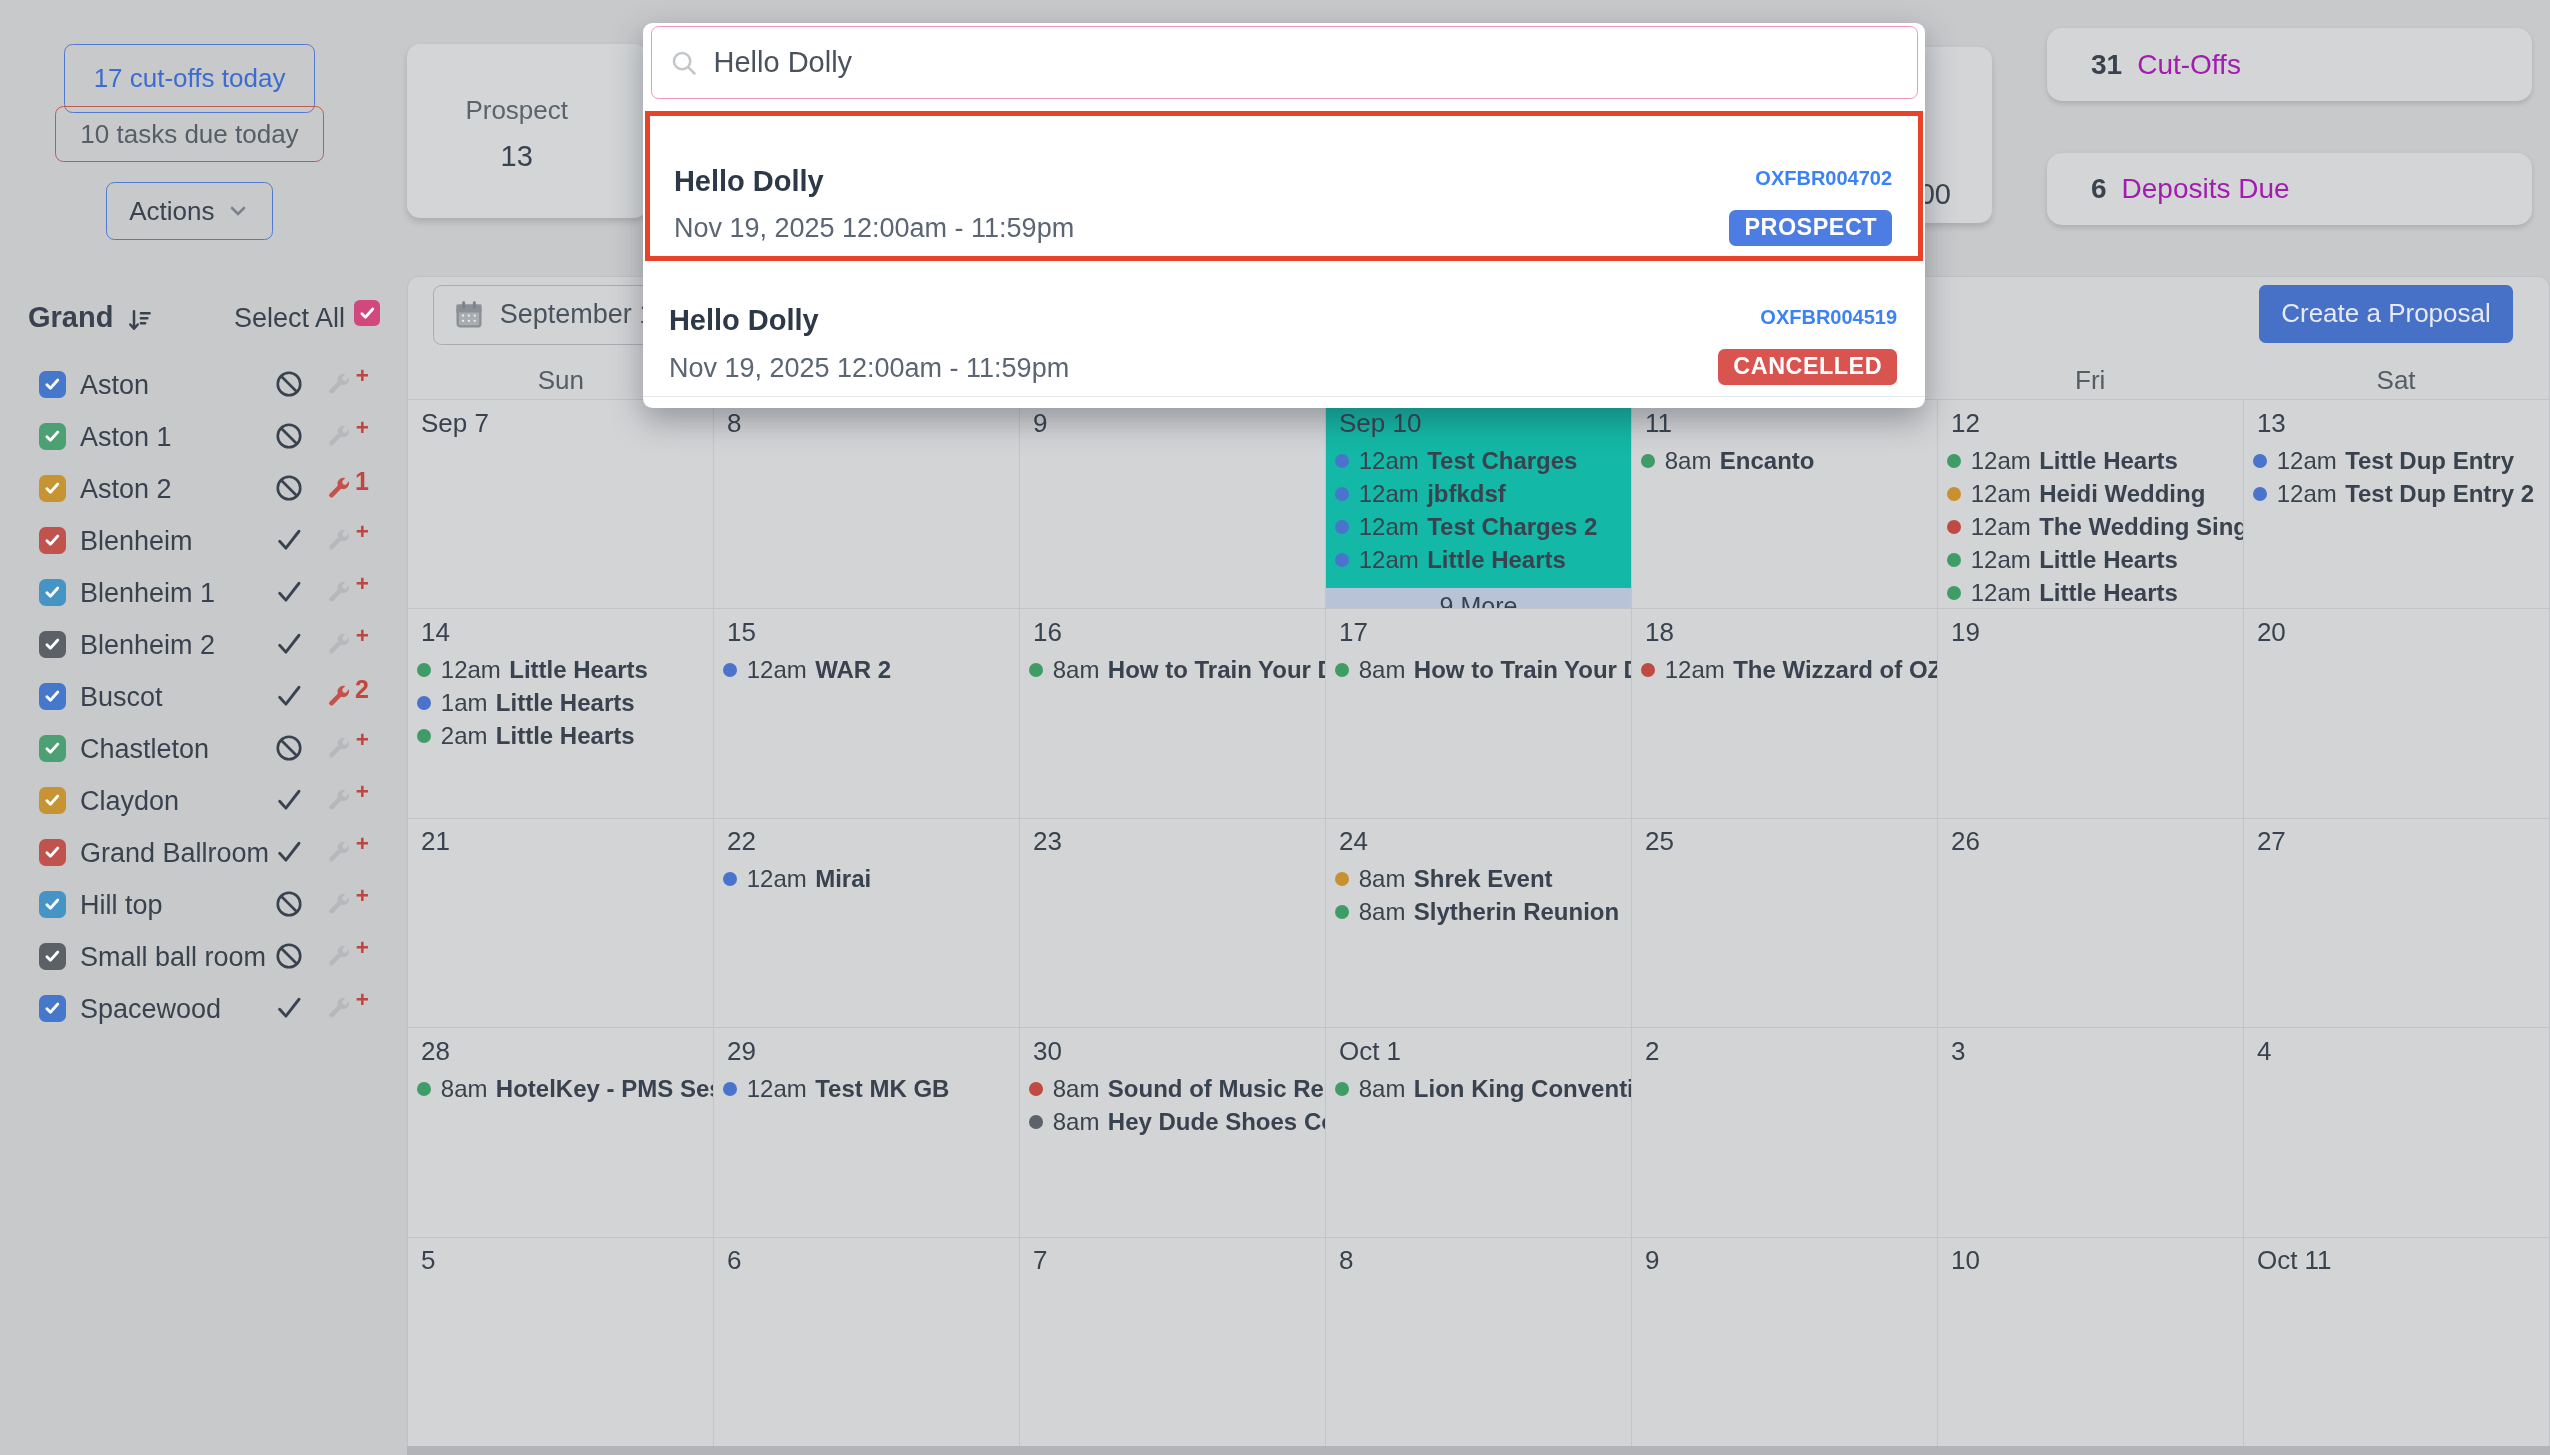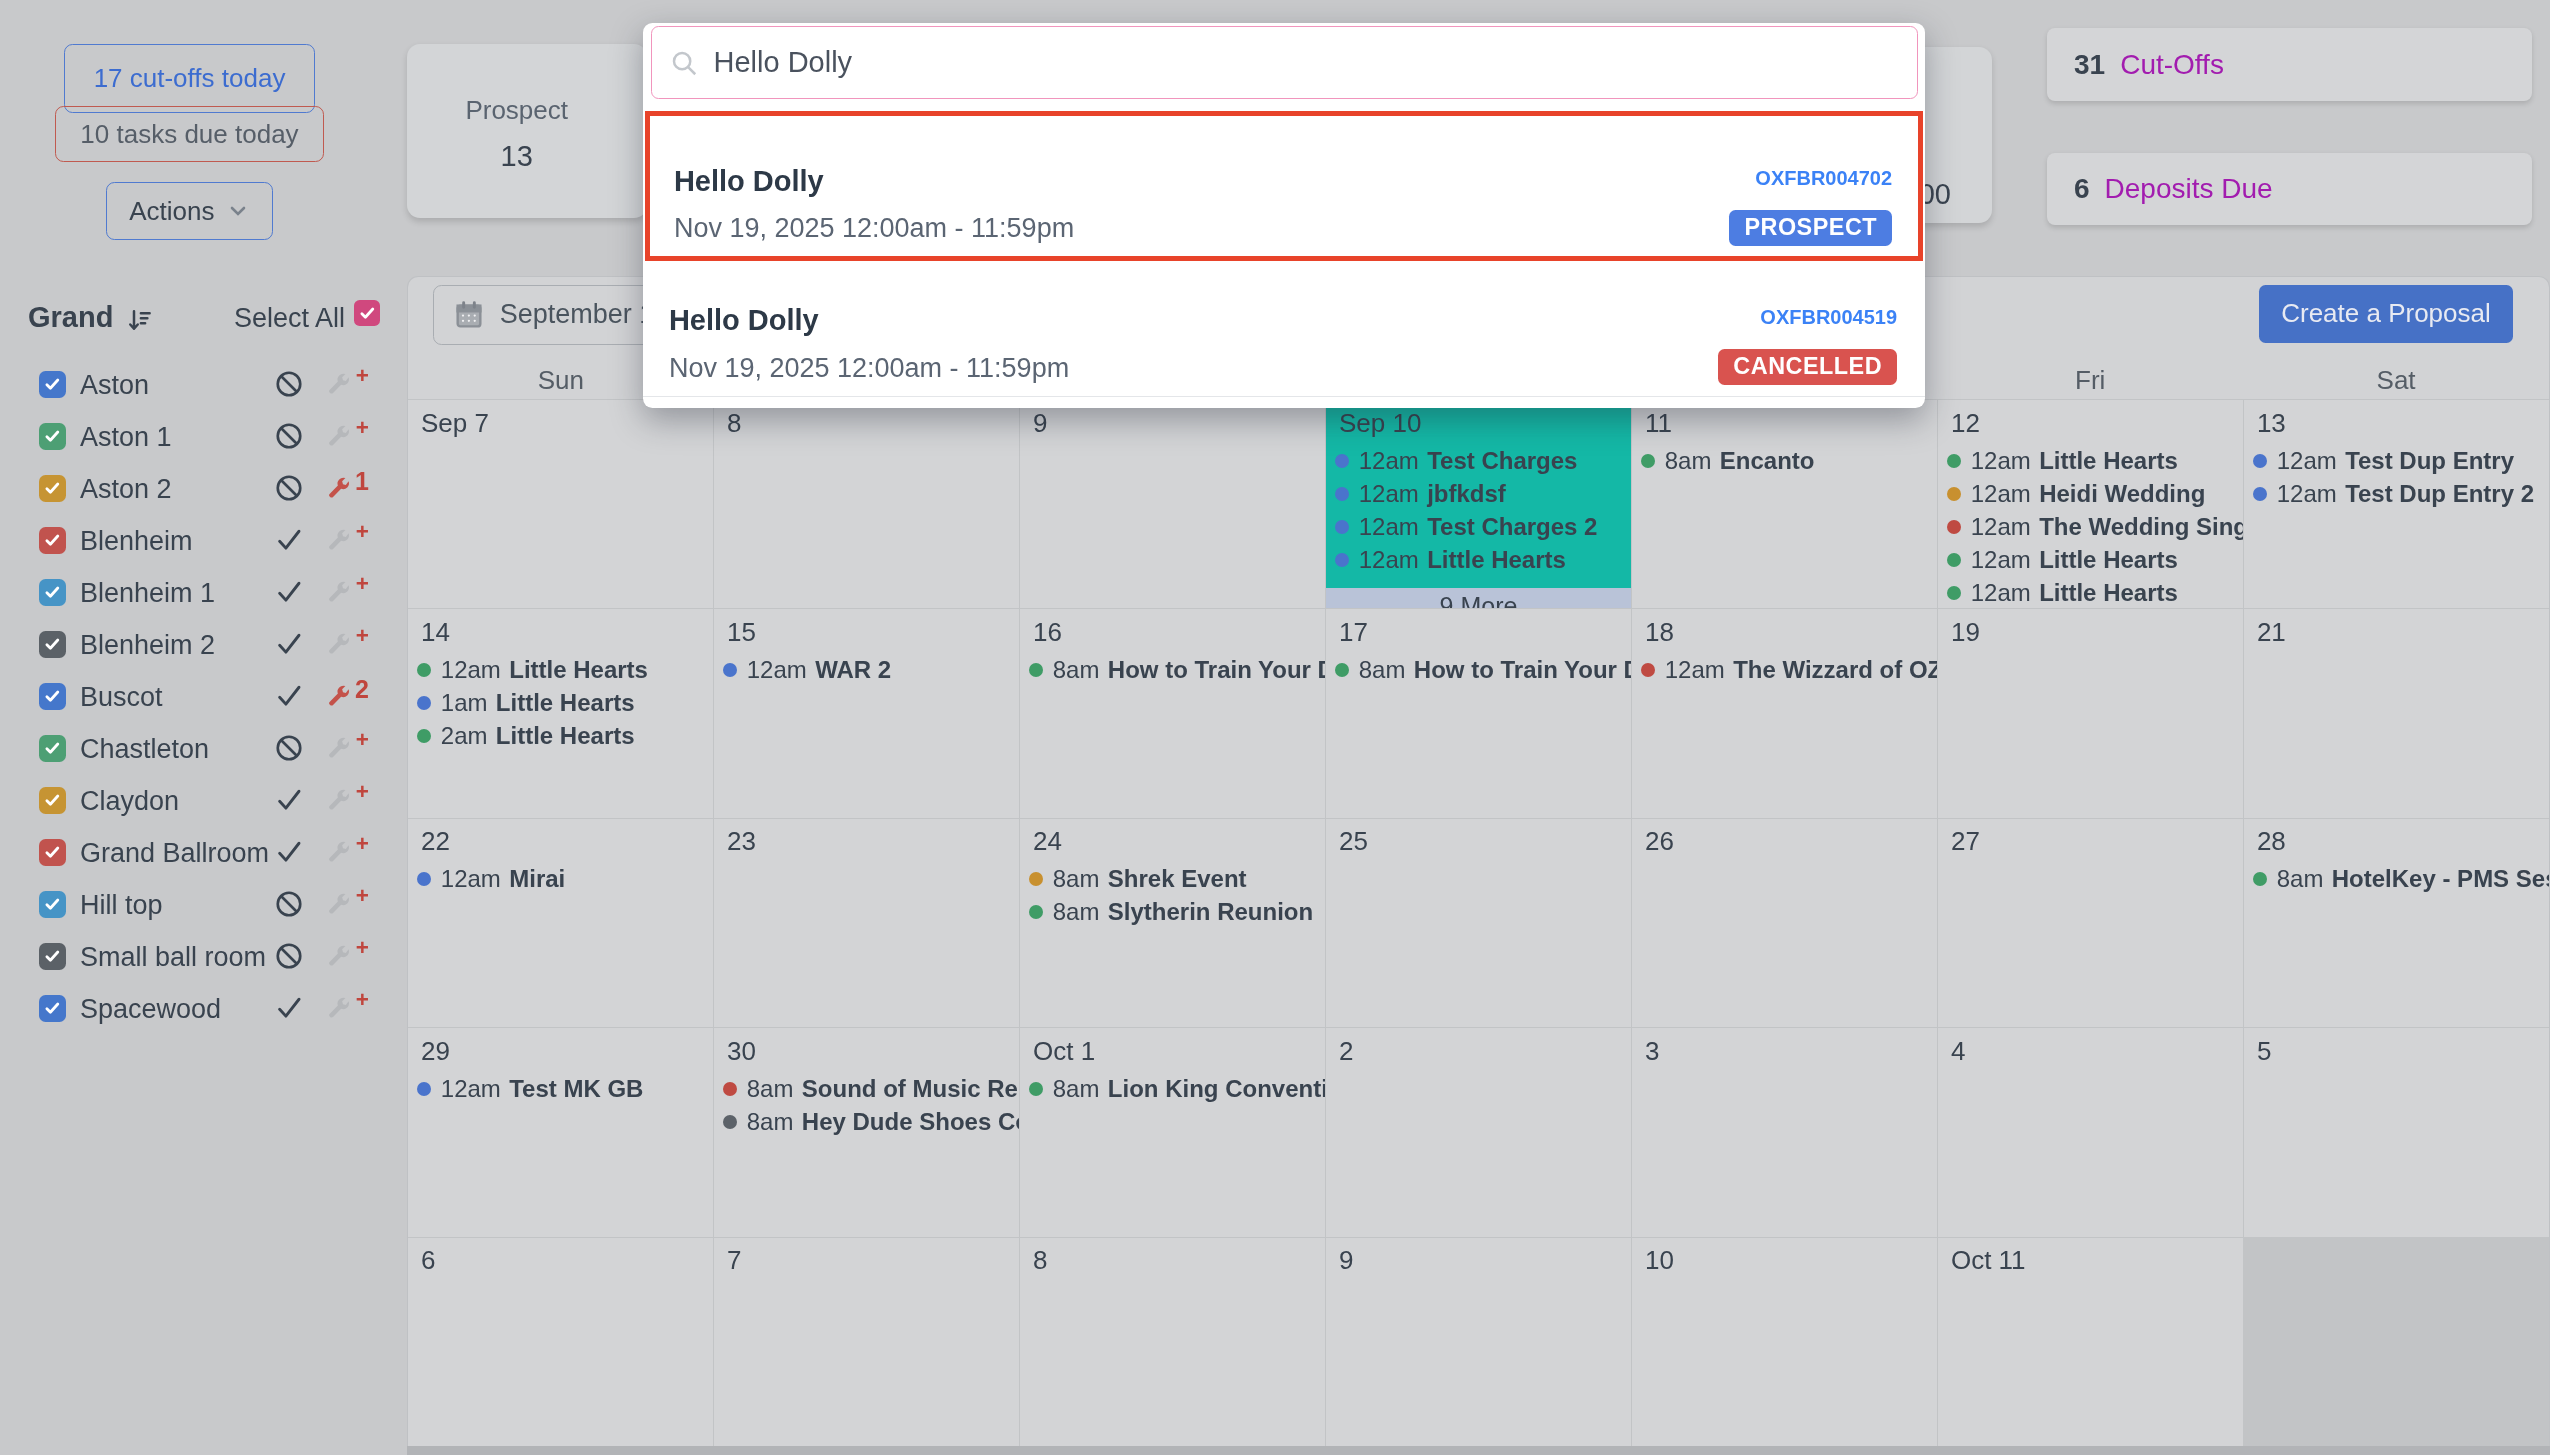--- a/index.html
+++ b/index.html
@@ -34,22 +34,22 @@
   .sp-wrench .sup{position:absolute;right:0;top:-9.4px;font-style:normal;font-size:22.5px;color:#c0463e;font-weight:bold;}
   .sp-wrench.rednum .sup{font-size:25px;}
 
   
   .gcard{position:absolute;background:#d3d5d7;border-radius:13px;box-shadow:0 3.7px 6.5px rgba(0,0,0,.14);}
   #card-prospect{left:407px;top:44px;width:240px;height:174px;}
   #card-prospect .lbl{position:absolute;left:0;right:20.6px;top:51px;text-align:center;font-size:26px;color:#5a6470;}
   #card-prospect .val{position:absolute;left:0;right:20.6px;top:96px;text-align:center;font-size:29px;color:#39434f;}
   #card-partial{left:1824px;top:47px;width:168px;height:176px;}
   #card-partial .val{position:absolute;right:41px;top:131px;font-size:29px;color:#39434f;}
-  .chip{position:absolute;left:2047px;width:485px;background:#d4d5d7;border-radius:8px;
-        box-shadow:0 2.8px 5.6px rgba(0,0,0,.13);display:flex;align-items:center;padding-left:27px;box-sizing:border-box;
+  .chip{position:absolute;left:2047px;width:485px;background:#d4d5d7;border-radius:15px;
+        box-shadow:0 2.8px 5.6px rgba(0,0,0,.13);display:flex;align-items:center;padding-left:44px;box-sizing:border-box;
         font-size:28px;cursor:pointer;}
   #chip-cutoffs{top:28px;height:73px;}
   #chip-deposits{top:153px;height:72px;}
   .chip .num{font-weight:bold;color:#39434f;margin-right:15px;}
   .chip .txt{color:#a21caf;}
 
   
   #calendar{position:absolute;left:407px;top:276px;width:2143px;height:1170px;background:#d2d3d5;
             border:0.9px solid #bfc1c4;border-bottom:none;border-radius:11.2px 11.2px 0 0;box-sizing:border-box;}
   #datepicker{position:absolute;left:25px;top:7.5px;width:404px;height:60px;border:1.9px solid #a9adb2;border-radius:8.4px;
@@ -481,20 +481,23 @@
           <div class="ev">
             <span class="dot" style="background:#bf4a42"></span>
             <span class="evt">12am</span>
             <span class="evn">The Wizzard of OZ C</span>
           </div>
         </div>
         <div class="cell">
           <div class="daynum">19</div>
         </div>
         <div class="cell">
+          <div class="daynum">20</div>
+        </div>
+        <div class="cell">
           <div class="daynum">21</div>
         </div>
         <div class="cell">
           <div class="daynum">22</div>
           <div class="ev">
             <span class="dot" style="background:#4a74cc"></span>
             <span class="evt">12am</span>
             <span class="evn">Mirai</span>
           </div>
         </div>

